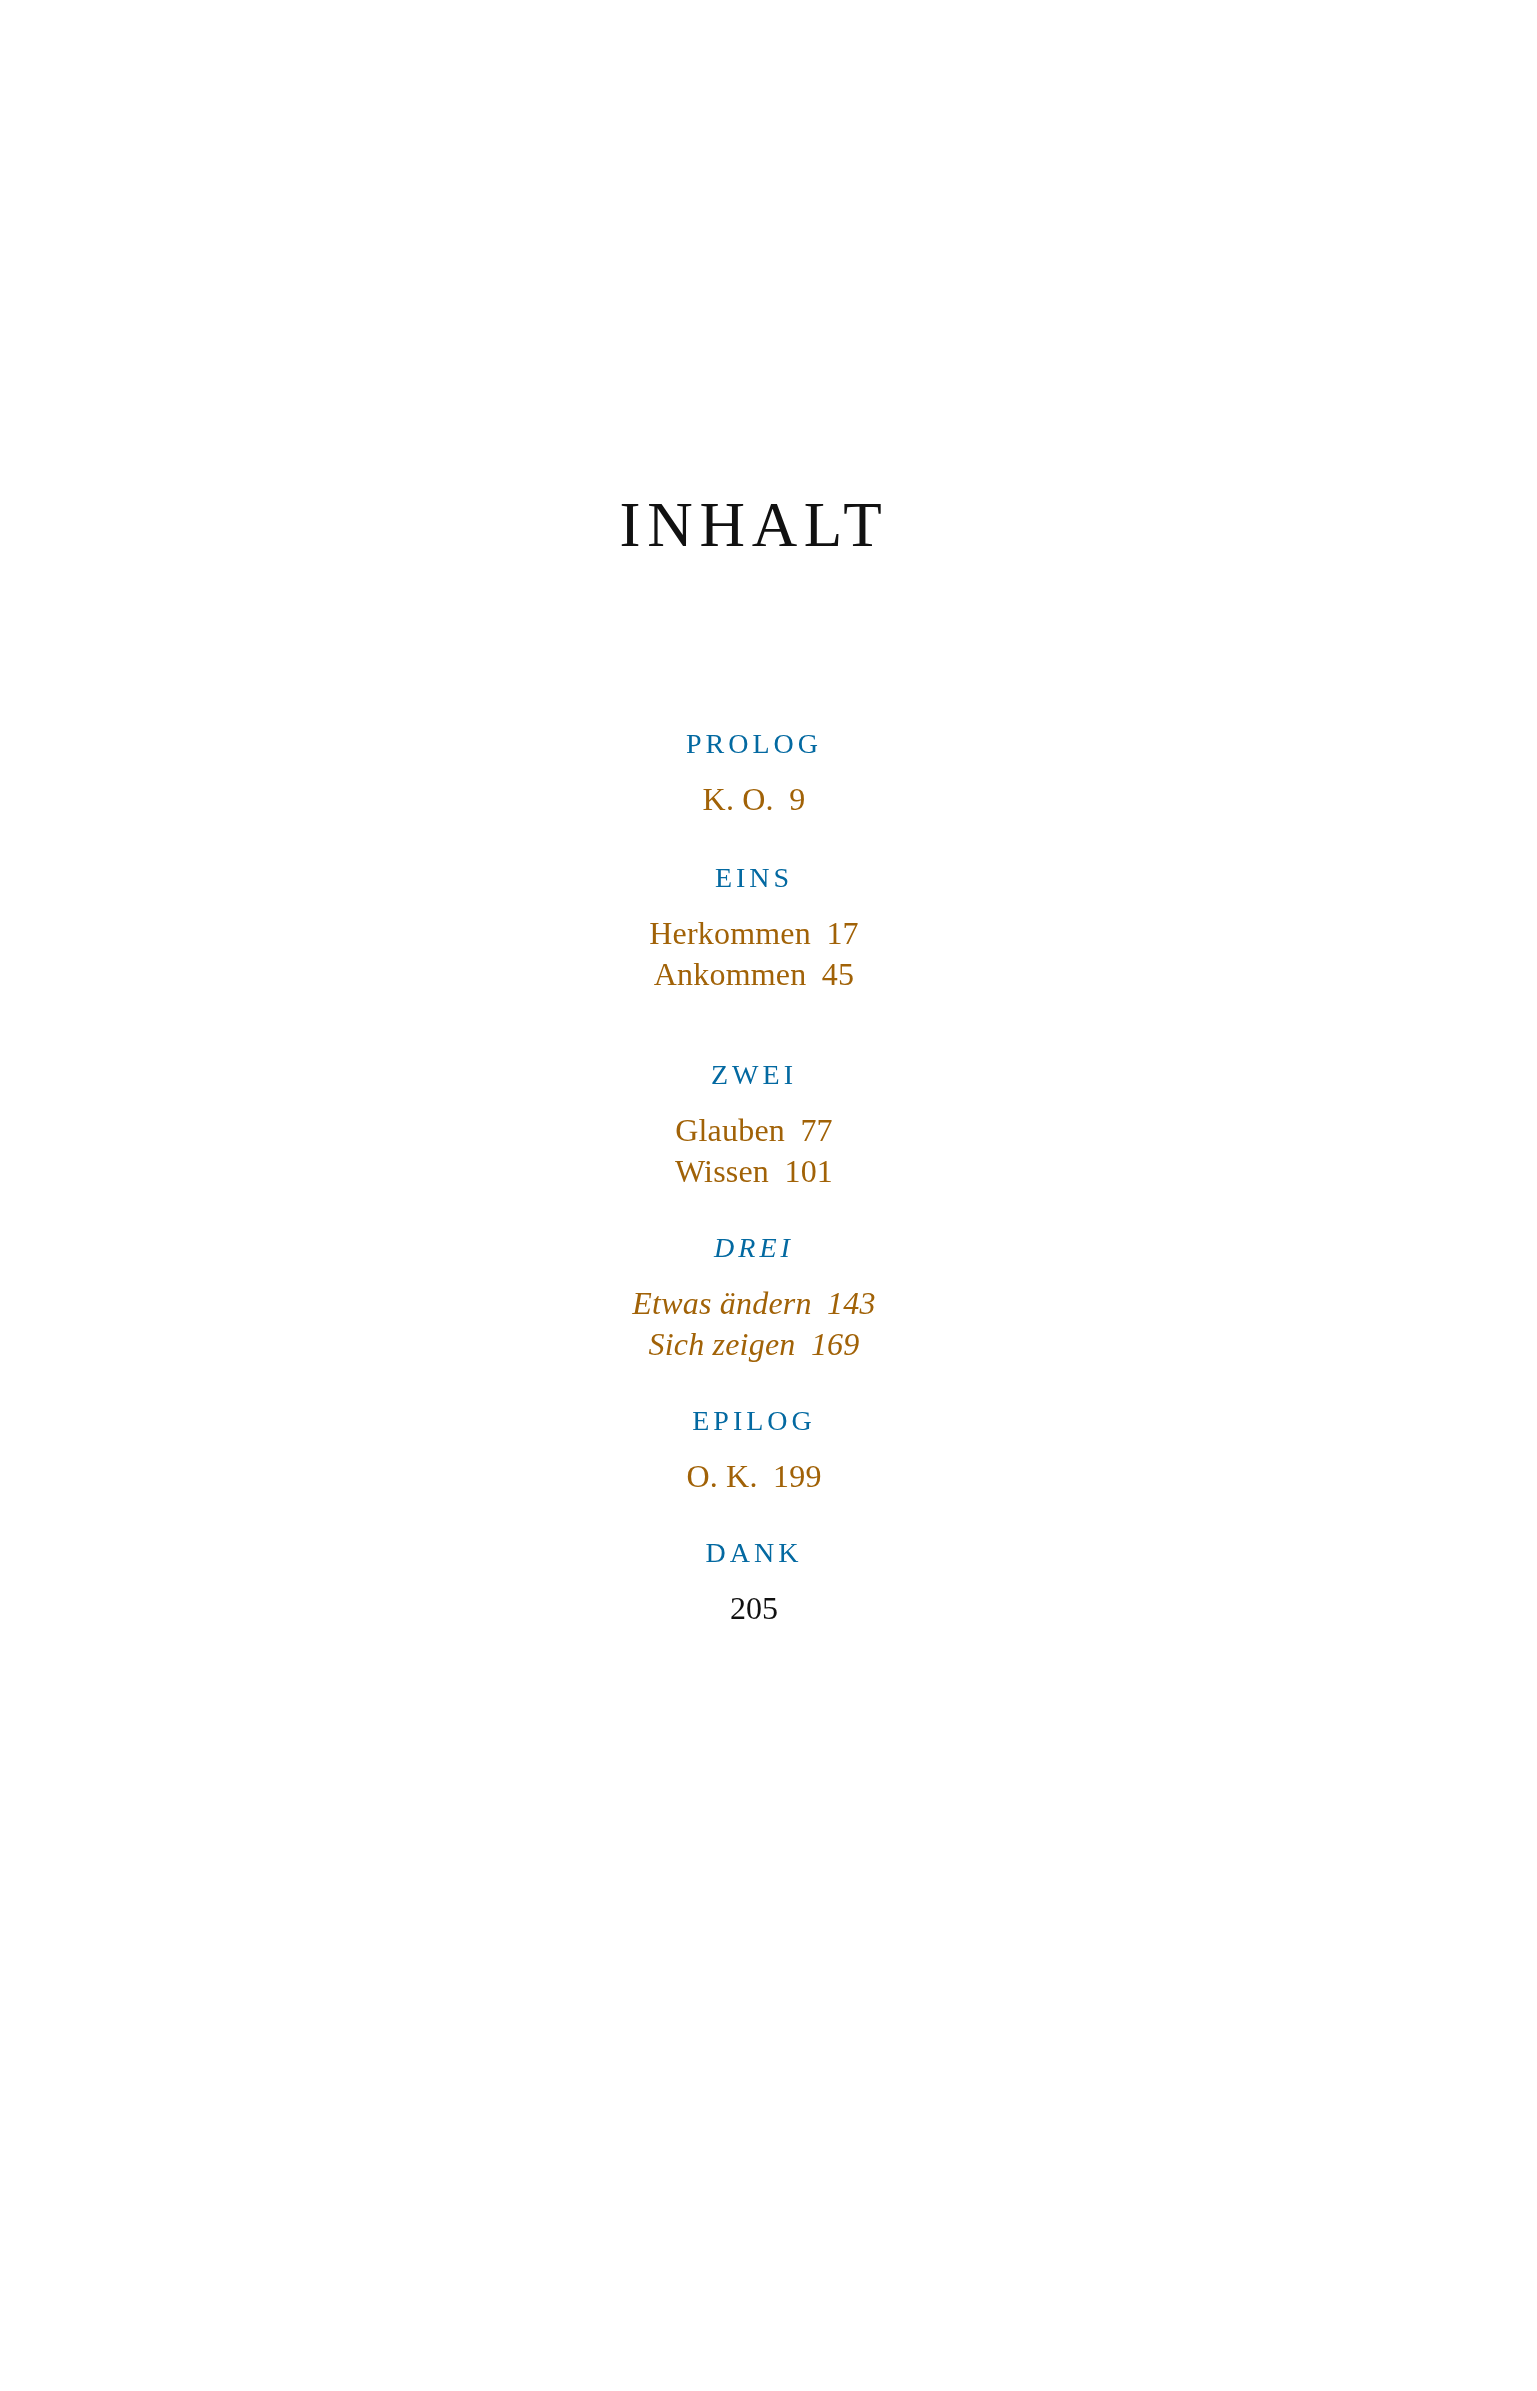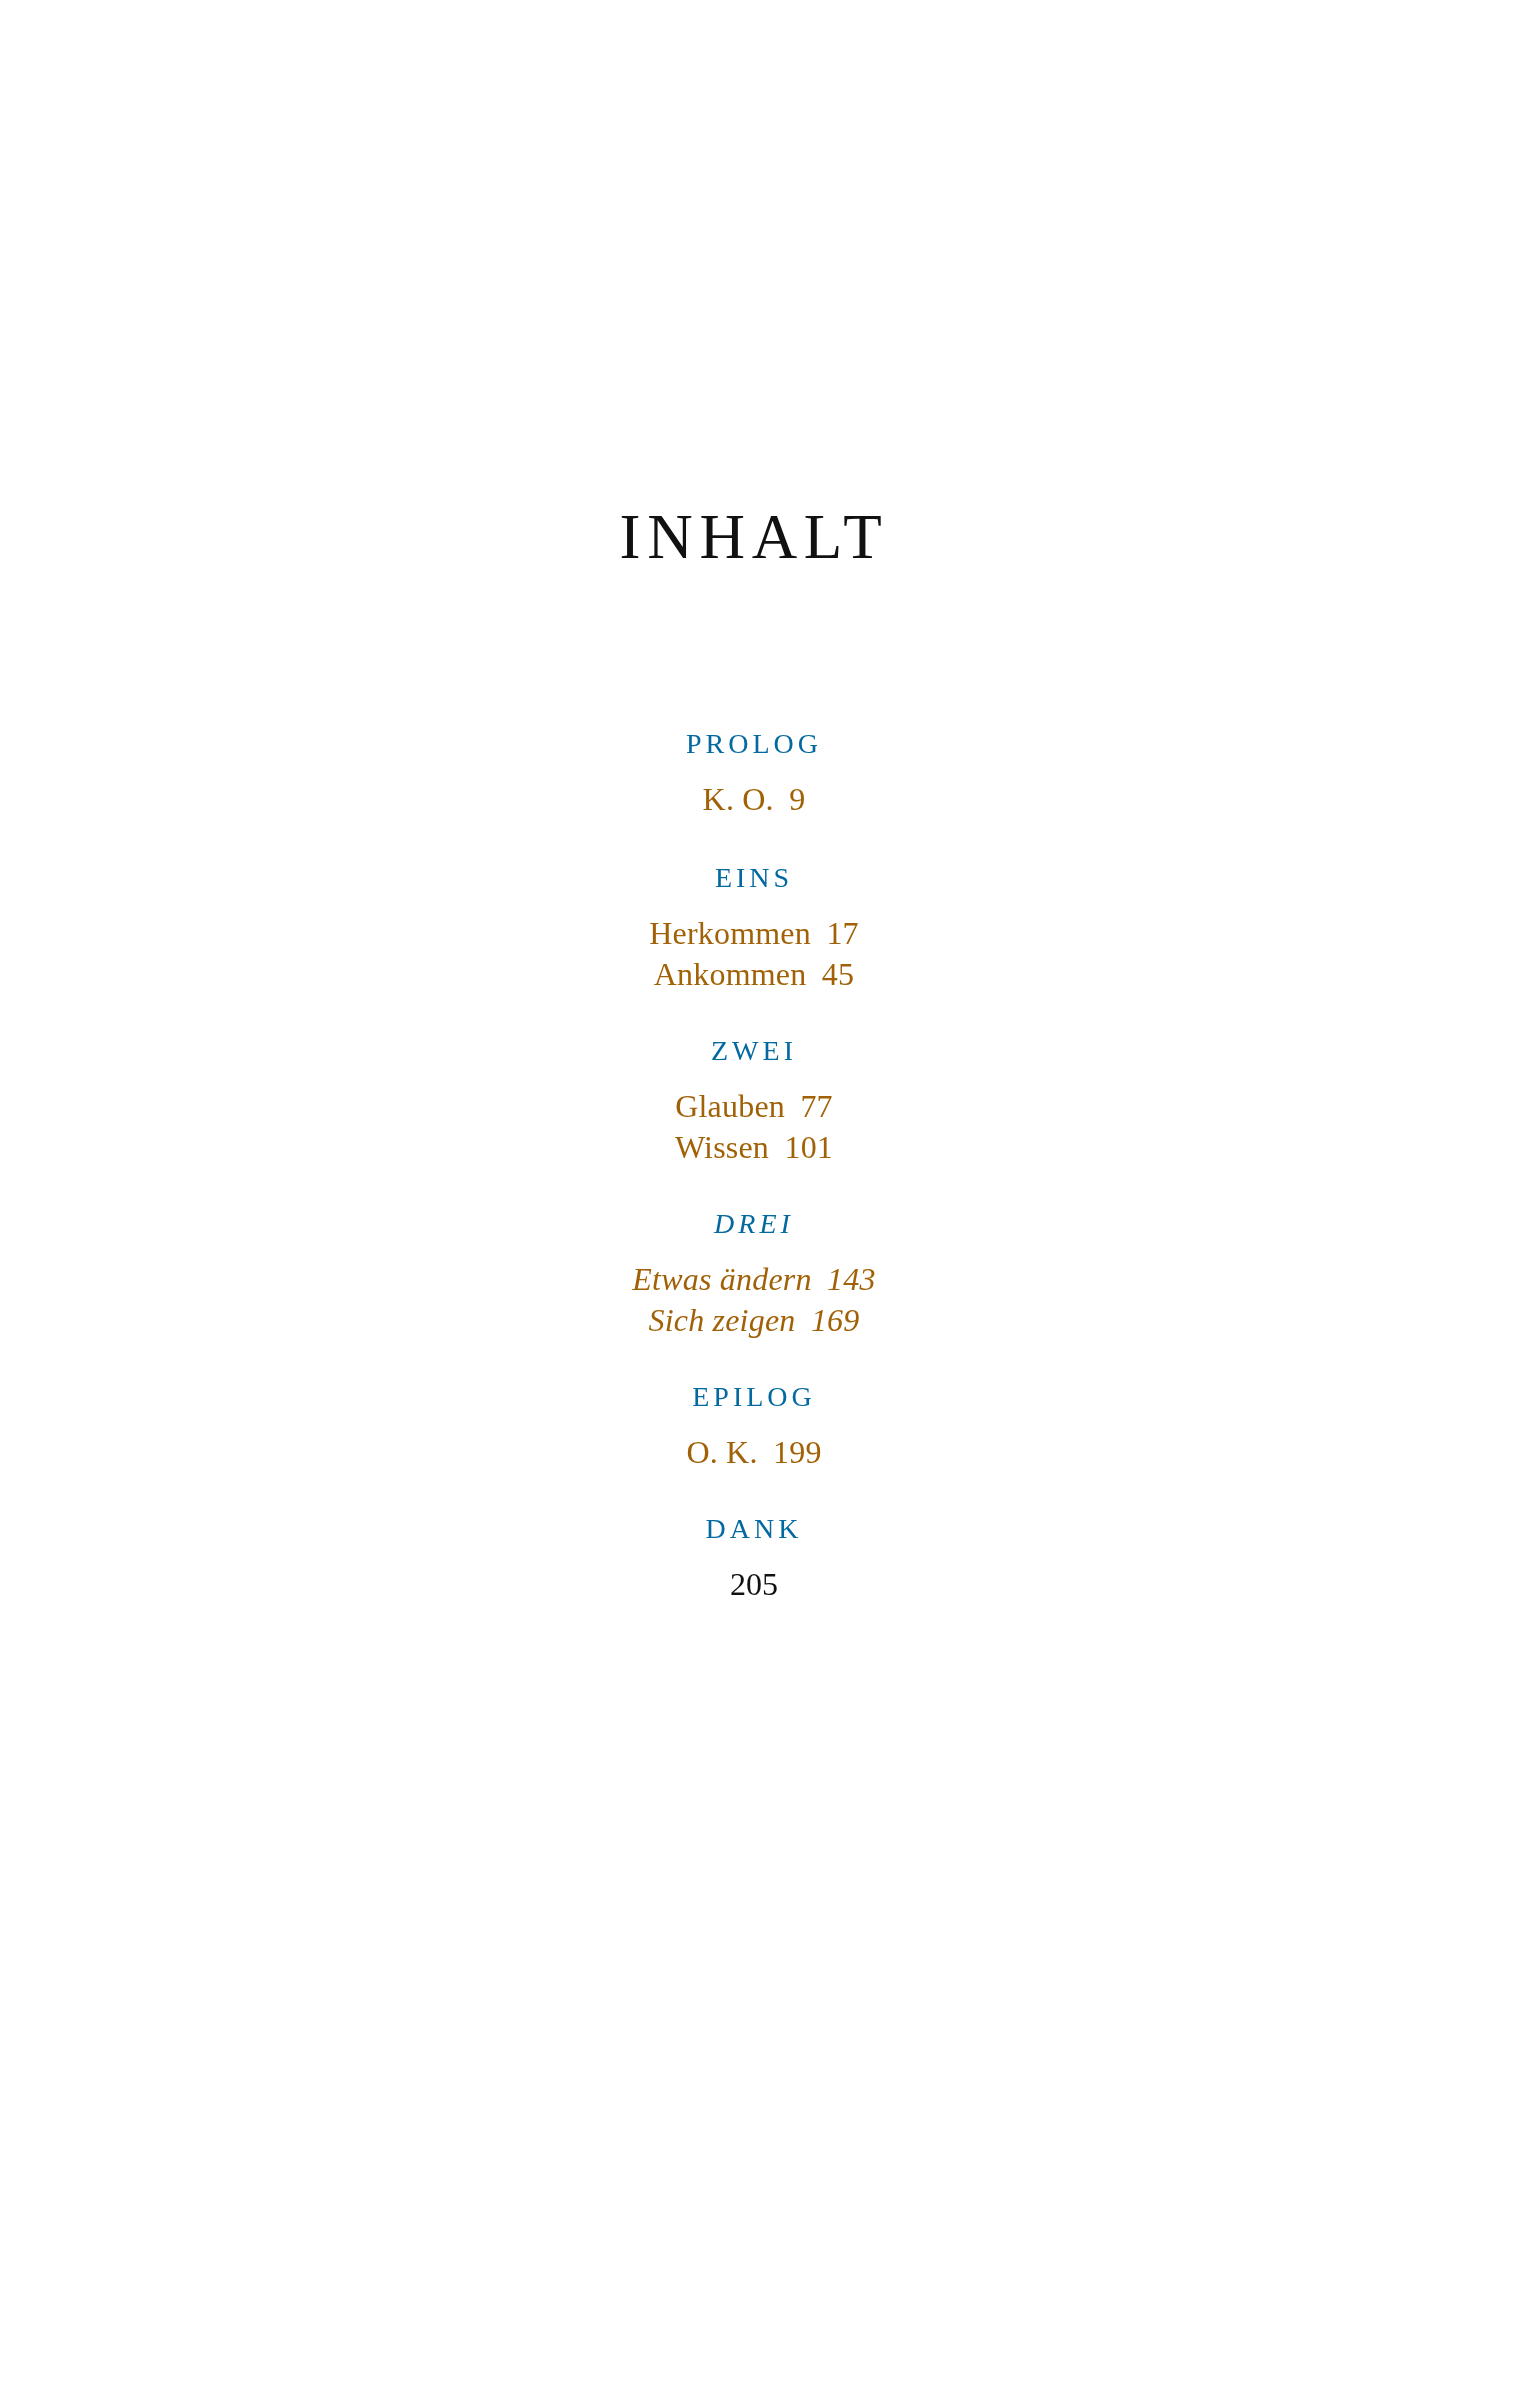--- a/index.html
+++ b/index.html
@@ -27,21 +27,21 @@
   
   .content {
     position: absolute;
     left: 0;
     top: 0;
     width: 1537px;
   }
 
   .toc-title {
     position: absolute;
-    top: 464px;
+    top: 452px;
     left: 0;
     width: 1508px;
     text-align: center;
     font-size: 63px;
     letter-spacing: 6.7px;
     font-weight: 400;
     line-height: 1;
     color: #111111;
   }
 
@@ -82,21 +82,21 @@
   }
 
   .entry-pageonly {
     font-size: 32px;
     line-height: 1.28;
     color: #111111;
   }
 
   
   .gap-prolog { margin-bottom: 44px; }
-  .gap-eins   { margin-bottom: 42px; }
+  .gap-eins   { margin-bottom: 66px; }
   .gap-zwei   { margin-bottom: 42px; }
   .gap-drei   { margin-bottom: 42px; font-style: italic; }
   .gap-epilog { margin-bottom: 42px; }
 </style>
 </head>
 <body>
 
 <div class="page">
   <div class="content">
 

